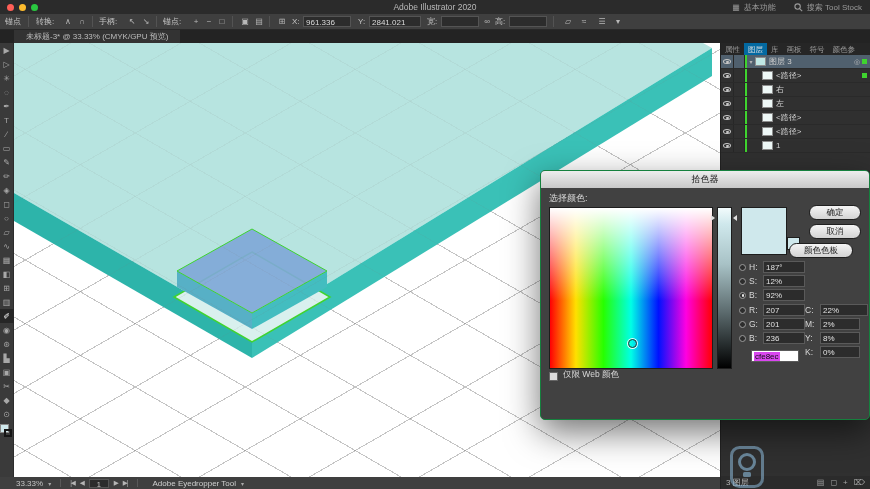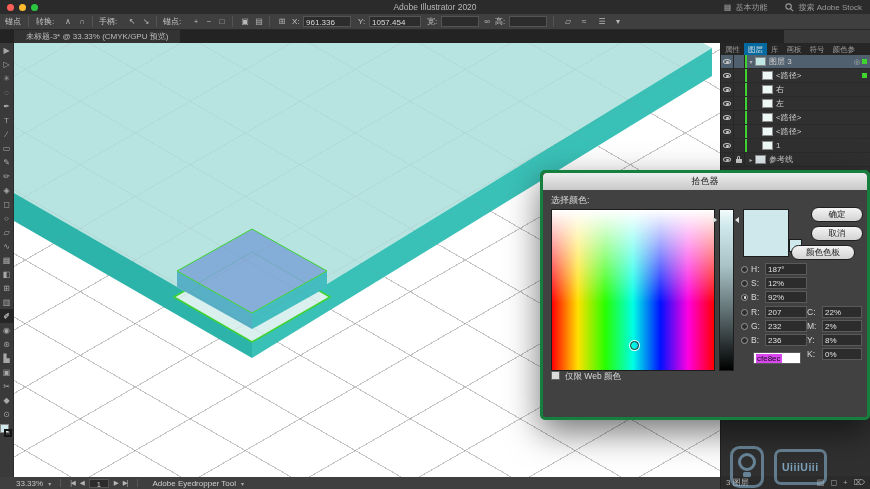--- a/index.html
+++ b/index.html
@@ -13,21 +13,21 @@
   .tb-right{position:absolute;right:8px;top:0;height:14px;display:flex;align-items:center;gap:18px;font-size:8px;color:#9a9a9a}
   .tb-item{display:flex;align-items:center;gap:4px}
   .tb-ic{font-size:8px;color:#9a9a9a}
   
   .controlbar{position:absolute;left:0;top:14px;width:870px;height:16px;background:#3f3f3f;border-bottom:1px solid #282828;box-sizing:border-box}
   .cb-label{position:absolute;top:2px;font-size:8px;color:#c5c5c5;line-height:11px;white-space:nowrap}
   .cb-icon{position:absolute;top:2px;width:12px;height:11px;font-size:8px;color:#b8b8b8;text-align:center;line-height:11px}
   .vsep{position:absolute;top:2px;width:1px;height:11px;background:#535353}
   .cb-field{position:absolute;top:2px;height:11px;background:#2c2c2c;border:1px solid #545454;font-size:8px;color:#dcdcdc;line-height:11px;padding:0 2px;box-sizing:border-box}
   
-  .tabbar{position:absolute;left:0;top:30px;width:784px;height:13px;background:#232323}
+  .tabbar{position:absolute;left:0;top:30px;width:870px;height:13px;background:#232323}
   .doc-tab{position:absolute;left:14px;top:0;height:13px;background:#333333;color:#bdbdbd;font-size:8px;line-height:13px;padding:0 12px;white-space:nowrap}
   
   .toolbar{position:absolute;left:0;top:43px;width:14px;height:434px;background:#3a3a3a;border-right:1px solid #2c2c2c;box-sizing:border-box;display:flex;flex-direction:column;align-items:center}
   .tool{width:14px;height:14px;font-size:8px;color:#a8a8a8;display:flex;align-items:center;justify-content:center;flex:none}
   .tool.active{background:#262626;color:#eeeeee}
   .fillstroke{position:relative;width:13px;height:16px;margin-top:3px;flex:none}
   .fs-fill{position:absolute;left:0;top:0;width:7px;height:7px;border:1px solid #888;box-sizing:content-box}
   .fs-stroke{position:absolute;left:4px;top:5px;width:4px;height:4px;border:2px solid #151515;background:transparent}
   
   .canvas{position:absolute;left:14px;top:43px;width:706px;height:434px;background:#ffffff;overflow:hidden}
@@ -62,21 +62,21 @@
   .ft-ic{font-size:8px;color:#a5a5a5}
   
   .statusbar{position:absolute;left:0;top:477px;width:720px;height:12px;background:#3f3f3f;display:flex;align-items:center;font-size:8px;color:#c5c5c5;gap:5px;padding-left:16px;box-sizing:border-box}
   .sb-chev{font-size:6px;color:#a8a8a8}
   .vsep2{width:1px;height:8px;background:#585858;margin:0 4px}
   .sb-nav{font-size:6.5px;color:#b5b5b5;letter-spacing:-1px}
   .sb-field{width:20px;height:9px;background:#2c2c2c;border:1px solid #555;font-size:7.5px;line-height:9px;text-align:center;box-sizing:border-box}
   .sb-tool{margin-left:6px;color:#d0d0d0}
   
   .dialog{position:absolute;left:540px;top:170px;width:330px;height:250px;z-index:30;border-radius:5px;
-          box-shadow:0 12px 34px rgba(0,0,0,.55);background:#414141;border:3px solid #15803d;box-sizing:border-box}
+          box-shadow:0 12px 34px rgba(0,0,0,.55);background:#414141;border:1px solid #15803d;box-sizing:border-box}
   .dlg-title{height:17px;background:linear-gradient(#ededed,#c8c8c8);border-radius:4px 4px 0 0;text-align:center;font-size:9px;line-height:17px;color:#222}
   .dlg-body{position:absolute;left:0;right:0;top:17px;bottom:0}
   .dlg-label{position:absolute;left:8px;top:4px;font-size:9px;color:#d8d8d8}
   .spectrum{position:absolute;left:8px;top:19px;width:162px;height:160px;border:1px solid #1d1d1d;box-sizing:content-box;
     background:
       linear-gradient(to bottom,#ffffff 0%,rgba(255,255,255,0) 58%),
       linear-gradient(to right,#ff0004 0%,#ffe000 16%,#27ff00 33%,#00ffe6 50%,#0011ff 67%,#ff00e1 84%,#ff0004 100%);}
   .marker{position:absolute;left:78px;top:131px;width:7px;height:7px;border:1px solid #333;border-radius:50%;box-shadow:0 0 0 1px rgba(255,255,255,.9)}
   .slider{position:absolute;left:176px;top:19px;width:13px;height:160px;border:1px solid #1d1d1d;
     background:linear-gradient(to bottom,#f2fbfc 0%,#cfe8ec 10%,#a8c2c6 35%,#5c6b6e 65%,#000 100%)}
@@ -87,21 +87,21 @@
   .preview-small{position:absolute;left:246px;top:49px;width:11px;height:11px;border:1px solid #1d1d1d}
   .dlg-btn{position:absolute;height:15px;background:linear-gradient(#f4f4f4,#d3d3d3);border:1px solid #1f1f1f;border-radius:8px;font-size:8.5px;color:#1a1a1a;display:flex;align-items:center;justify-content:center;box-sizing:border-box}
   .pf-row{position:absolute;display:flex;align-items:center;gap:3px;height:12px}
   .radio{width:7px;height:7px;border:1px solid #9a9a9a;border-radius:50%;background:#2d2d2d;position:relative;flex:none;box-sizing:border-box}
   .radio.on::after{content:"";position:absolute;left:1.5px;top:1.5px;width:2.5px;height:2.5px;border-radius:50%;background:#e8e8e8}
   .pf-label{font-size:8.5px;color:#d8d8d8;width:11px;flex:none}
   .pf-label.w2{width:12px}
   .pf-input{width:42px;height:12px;background:#2c2c2c;border:1px solid #5a5a5a;font-size:8px;color:#e0e0e0;line-height:11px;padding:0 2px;box-sizing:border-box;overflow:hidden}
   .pf-input.hex{width:48px;background:#ffffff;color:#111}
   .hexsel{background:#d946ef;color:#111;padding:0 1px}
-  .cb-row{position:absolute;display:flex;align-items:flex-start;gap:5px}
+  .cb-row{position:absolute;display:flex;align-items:flex-end;gap:5px}
   .cb{width:9px;height:9px;background:#dcdcdc;border:1px solid #666;box-sizing:border-box}
   .cb-label2{font-size:8.5px;color:#d8d8d8}
   
   .watermark{position:absolute;left:730px;top:446px;z-index:40;display:flex;align-items:center;gap:10px}
   .wm-box{border:3px solid rgba(150,200,235,.5);border-radius:7px;padding:9px 5px;font-weight:bold;font-size:10.5px;color:rgba(150,200,235,.75);letter-spacing:.5px}
 </style>
 </head>
 <body>
 
 <div id="app">
@@ -114,21 +114,21 @@
     <div class="tb-right">
       <span class="tb-item">
         <span class="tb-ic">▦</span>
         <span>基本功能</span>
       </span>
       <span class="tb-item">
         <svg width="9" height="9" viewBox="0 0 9 9">
           <circle cx="3.6" cy="3.6" r="2.7" fill="none" stroke="#9a9a9a" stroke-width="1.1"></circle>
           <line x1="5.8" y1="5.8" x2="8.2" y2="8.2" stroke="#9a9a9a" stroke-width="1.1"></line>
         </svg>
-        <span>搜索 Adobe Stock</span>
+        <span>搜索 Tool Stock</span>
       </span>
     </div>
   </div>
 
   <div class="controlbar">
     <span class="cb-label" style="left:5px">锚点</span>
     <span class="vsep" style="left:28px"></span>
     <span class="cb-label" style="left:36px">转换:</span>
     <span class="cb-icon" style="left:62px">∧</span>
     <span class="cb-icon" style="left:76px">∩</span>
@@ -142,21 +142,21 @@
     <span class="cb-icon" style="left:203px">−</span>
     <span class="cb-icon" style="left:216px">□</span>
     <span class="vsep" style="left:232px"></span>
     <span class="cb-icon" style="left:239px">▣</span>
     <span class="cb-icon" style="left:253px">▤</span>
     <span class="vsep" style="left:269px"></span>
     <span class="cb-icon" style="left:276px">⊞</span>
     <span class="cb-label" style="left:292px">X:</span>
     <span class="cb-field" style="left:303px;width:48px">961.336</span>
     <span class="cb-label" style="left:358px">Y:</span>
-    <span class="cb-field" style="left:369px;width:52px">1057.454</span>
+    <span class="cb-field" style="left:369px;width:52px">2841.021</span>
     <span class="cb-label" style="left:427px">宽:</span>
     <span class="cb-field" style="left:441px;width:38px"></span>
     <span class="cb-icon" style="left:481px">∞</span>
     <span class="cb-label" style="left:495px">高:</span>
     <span class="cb-field" style="left:509px;width:38px"></span>
     <span class="vsep" style="left:553px"></span>
     <span class="cb-icon" style="left:562px">▱</span>
     <span class="cb-icon" style="left:578px">≈</span>
     <span class="cb-icon" style="left:596px">☰</span>
     <span class="cb-icon" style="left:612px">▾</span>
@@ -298,32 +298,20 @@
           <span class="cell eye-cell">
             <span class="eye"></span>
           </span>
           <span class="cell lock-cell"></span>
           <span class="colorbar" style="background: rgb(63, 212, 47);"></span>
           <span style="width: 7px; flex: 0 0 auto;"></span>
           <span class="arrow"></span>
           <span class="thumb" style="background: rgb(238, 248, 247);"></span>
           <span class="lname">1</span>
         </div>
-        <div class="layer-row">
-          <span class="cell eye-cell">
-            <span class="eye"></span>
-          </span>
-          <span class="cell lock-cell">
-            <span class="lock"></span>
-          </span>
-          <span class="colorbar"></span>
-          <span class="arrow">▸</span>
-          <span class="thumb" style="background: rgb(223, 232, 234);"></span>
-          <span class="lname">参考线</span>
-        </div>
       </div>
     <div class="panel-footer">
       <span>3 图层</span>
       <span class="ft-icons">
           <span class="ft-ic">▤</span>
           <span class="ft-ic">◻</span>
           <span class="ft-ic">+</span>
           <span class="ft-ic">⌦</span>
         </span>
     </div>
@@ -381,30 +369,30 @@
           <span class="pf-input">92%</span>
         </div>
         <div class="pf-row" style="left: 198px; top: 116px;">
           <span class="radio"></span>
           <span class="pf-label">R:</span>
           <span class="pf-input">207</span>
         </div>
         <div class="pf-row" style="left: 198px; top: 130px;">
           <span class="radio"></span>
           <span class="pf-label">G:</span>
-          <span class="pf-input">232</span>
+          <span class="pf-input">201</span>
         </div>
         <div class="pf-row" style="left: 198px; top: 144px;">
           <span class="radio"></span>
           <span class="pf-label">B:</span>
           <span class="pf-input">236</span>
         </div>
         <div class="pf-row" style="left: 264px; top: 116px;">
           <span class="pf-label w2">C:</span>
-          <span class="pf-input" style="width: 40px;">22%</span>
+          <span class="pf-input" style="width: 48px;">22%</span>
         </div>
         <div class="pf-row" style="left: 264px; top: 130px;">
           <span class="pf-label w2">M:</span>
           <span class="pf-input" style="width: 40px;">2%</span>
         </div>
         <div class="pf-row" style="left: 264px; top: 144px;">
           <span class="pf-label w2">Y:</span>
           <span class="pf-input" style="width: 40px;">8%</span>
         </div>
         <div class="pf-row" style="left: 264px; top: 158px;">
@@ -413,18 +401,15 @@
         </div>
       </div>
   </div>
 
   <div class="watermark">
     <svg width="34" height="42" viewBox="0 0 34 42">
       <rect x="1.5" y="1.5" width="31" height="39" rx="8" fill="none" stroke="rgba(150,200,235,.5)" stroke-width="3"></rect>
       <circle cx="17" cy="16" r="7.5" fill="none" stroke="rgba(150,200,235,.55)" stroke-width="3"></circle>
       <rect x="13" y="26" width="8" height="5" rx="1.5" fill="rgba(150,200,235,.55)"></rect>
     </svg>
-    <div class="wm-box">
-      <span>UiiiUiii</span>
-    </div>
   </div>
 
 </div>
 
 </body></html>

